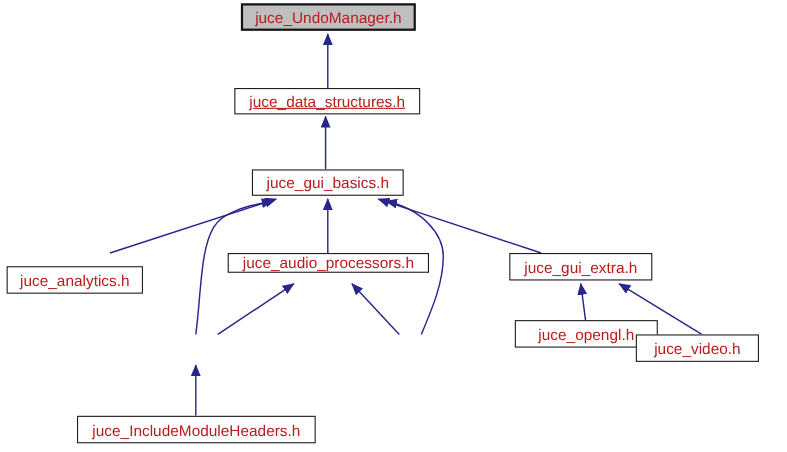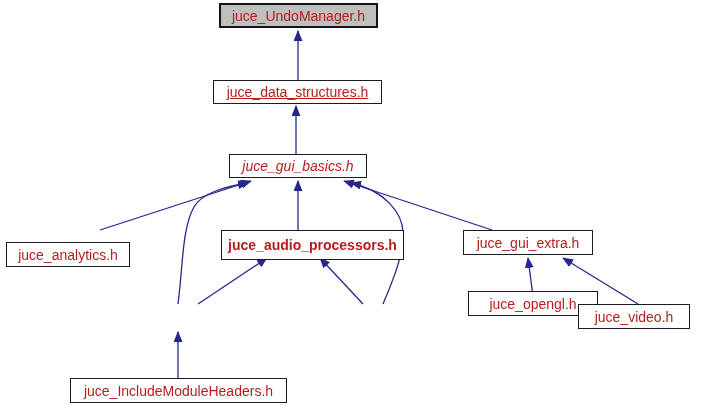--- a/index.html
+++ b/index.html
@@ -37,23 +37,23 @@
     cursor: pointer;
   }
   .node.root {
     background: #bfbfbf;
     border: 2px solid #141414;
     cursor: default;
   }
   
   .n0  { left: 219px; top: 3px;   width: 159px; height: 25px; }
   .n1  { left: 213px; top: 80px;  width: 169px; height: 24px; text-decoration: underline; }
-  .n2  { left: 229px; top: 154px; width: 138px; height: 24px; font-style: italic; }
+  .n2  { left: 229px; top: 154px; width: 138px; height: 24px; }
   .n3  { left: 6px;   top: 230px; width: 124px; height: 25px; margin-top: 12px; }
-  .n4  { left: 221px; top: 230px; width: 183px; height: 30px; font-weight: bold; }
+  .n4  { left: 207px; top: 230px; width: 183px; height: 18px; }
   .n5  { left: 463px; top: 230px; width: 130px; height: 25px; }
   .n6  { left: 82px;  top: 304px; width: 196px; height: 25px; }
   .n7  { left: 305px; top: 304px; width: 138px; height: 25px; }
   .n8  { left: 468px; top: 291px; width: 130px; height: 25px; }
   .n9  { left: 578px; top: 304px; width: 112px; height: 25px; }
   .n10 { left: 70px;  top: 378px; width: 217px; height: 25px; }
 </style>
 </head>
 <body>
 

